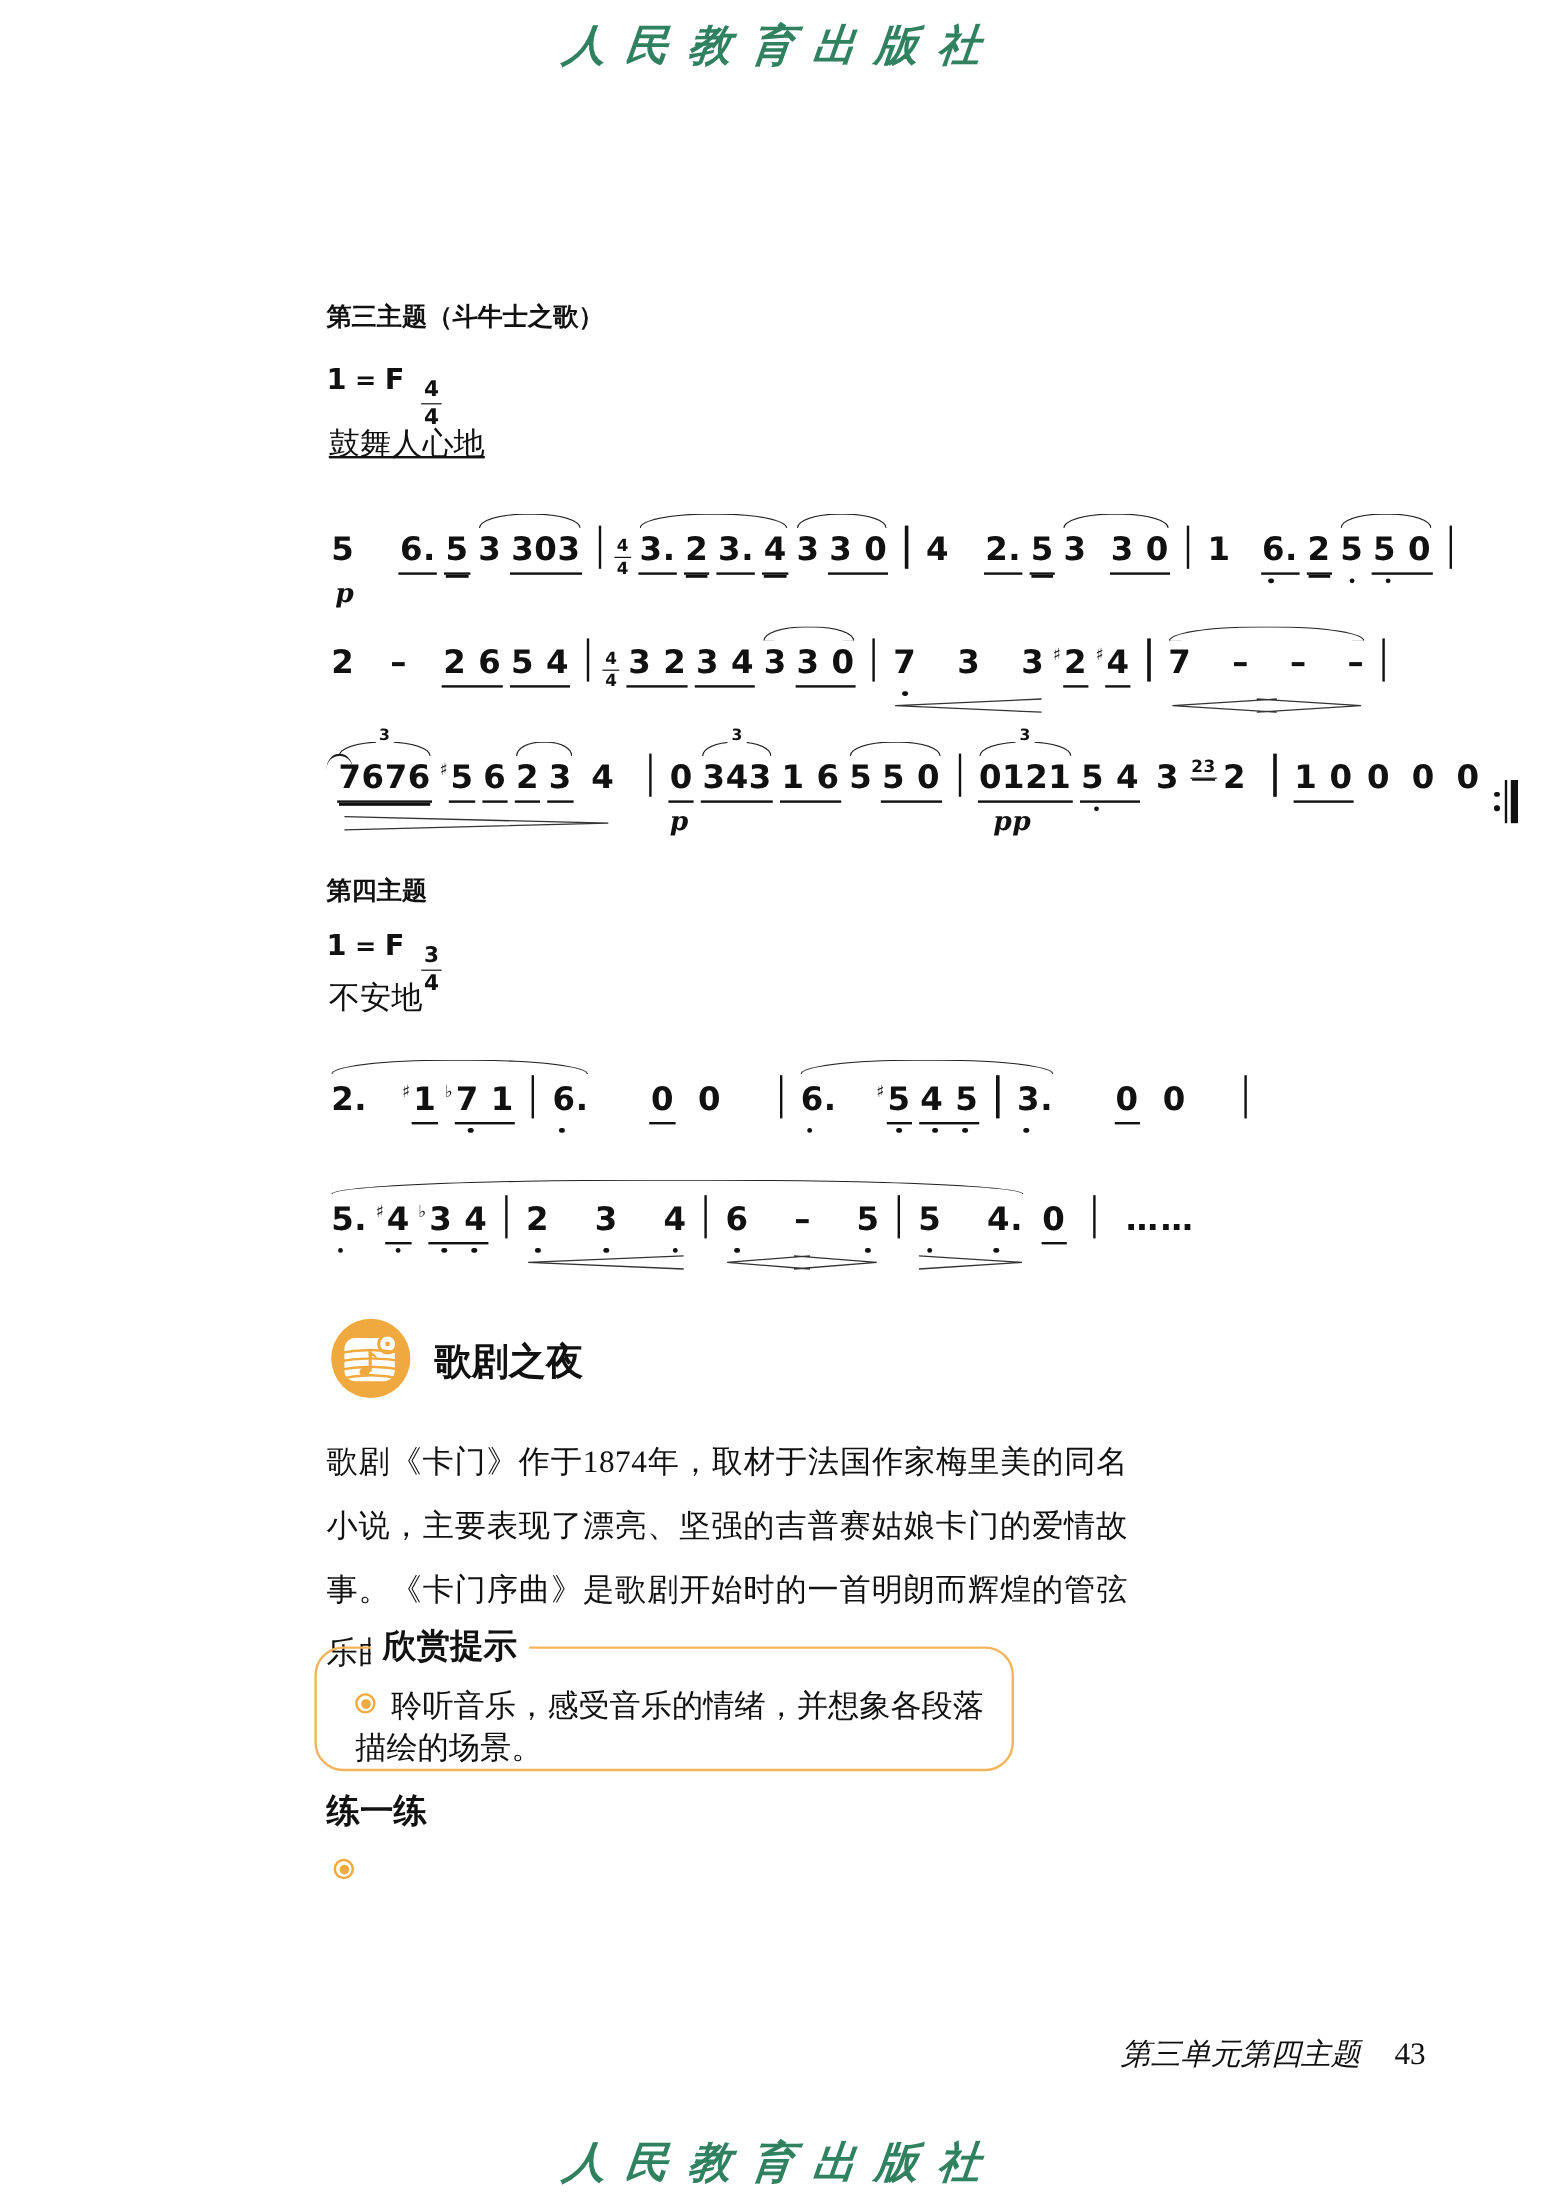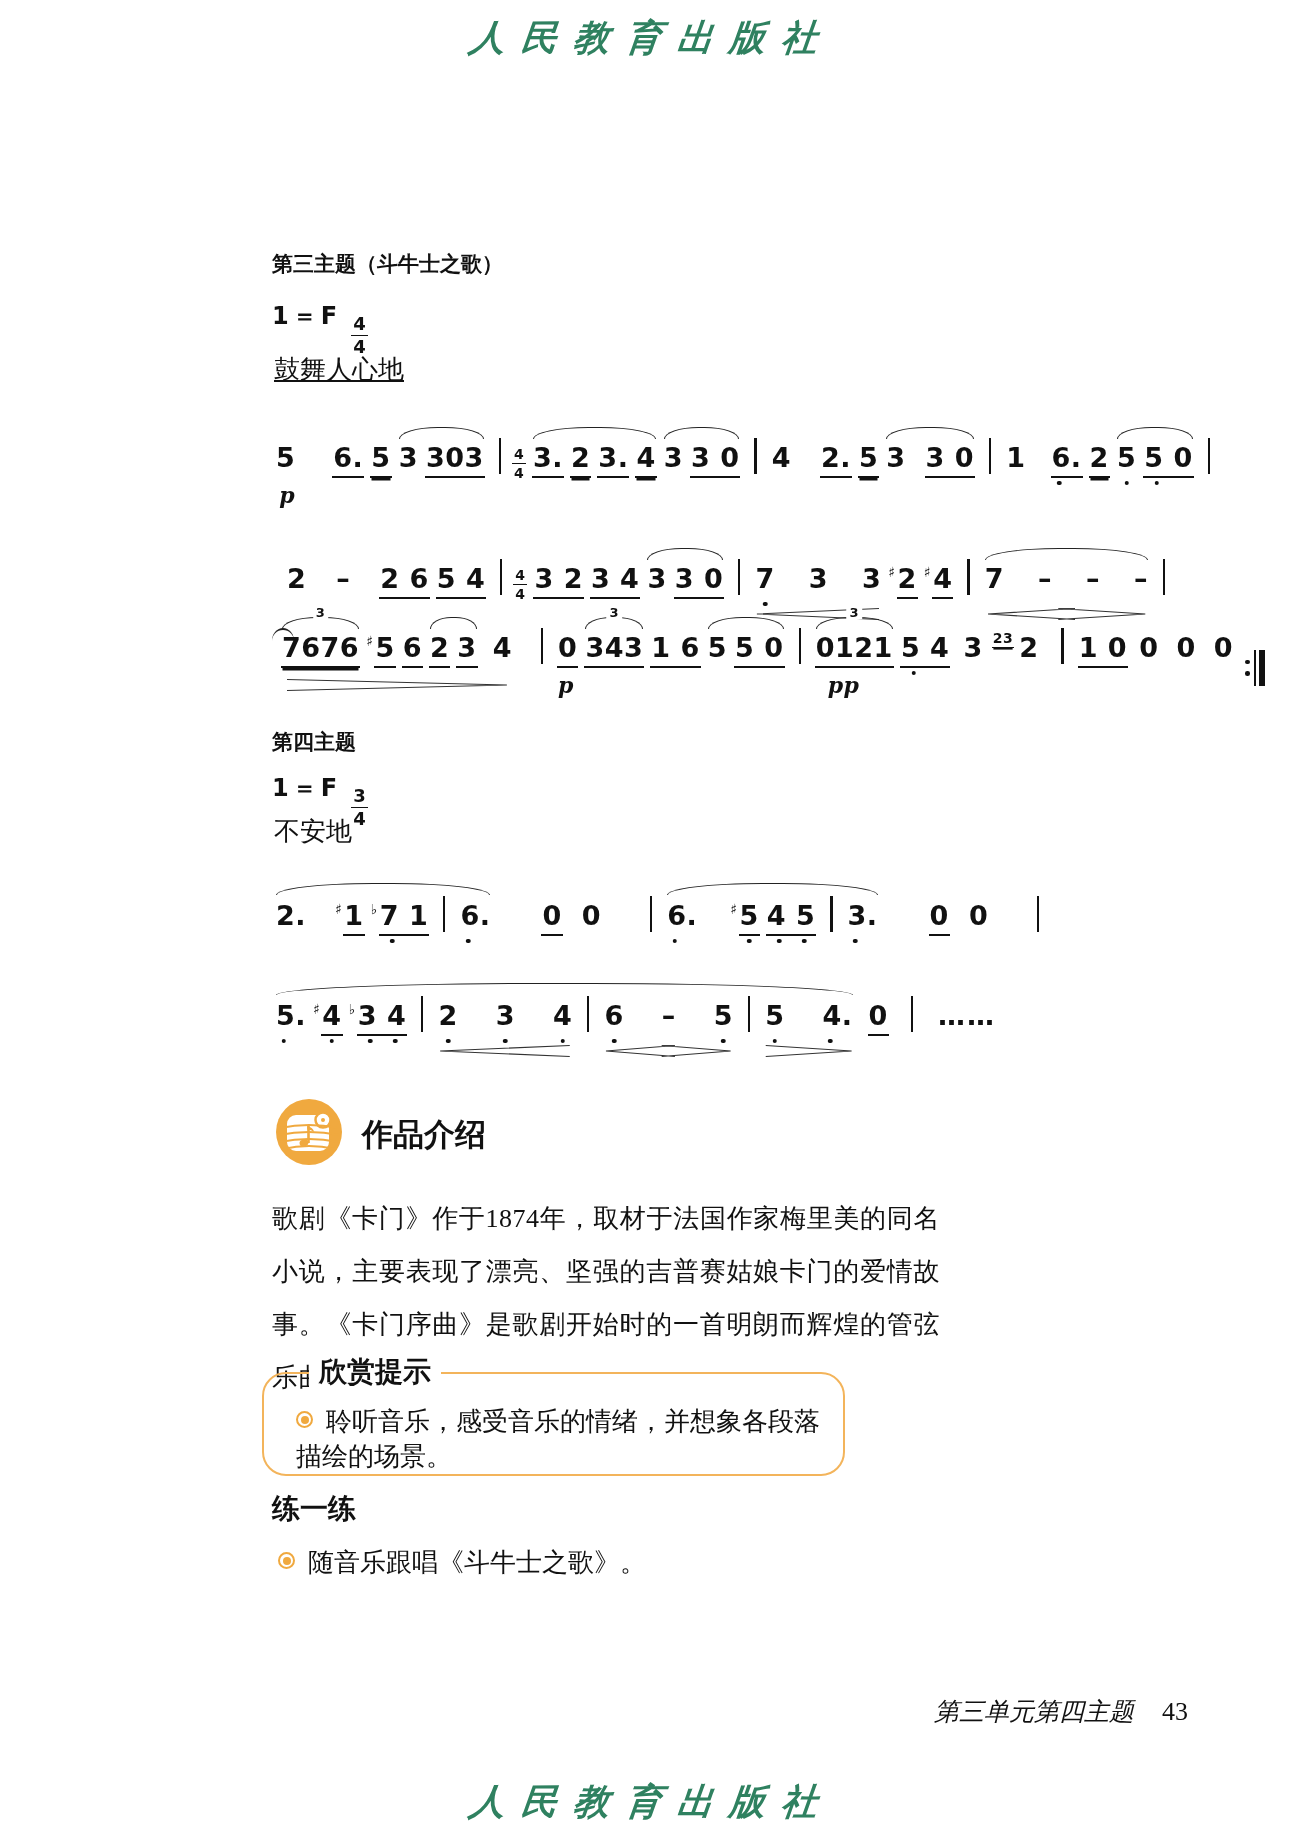--- a/index.html
+++ b/index.html
@@ -102,21 +102,21 @@
     </span>
 </div>
 
 <div class="abs tempo" style="top:352px;left:274px;text-decoration:underline;">鼓舞人心地</div>
 
 <div class="abs music-line" style="top:438px;left:272px;"><span class="n"><span class="t">5</span></span><span class="dyn"><span style="left: -20px;">p</span></span><span class="spc" style="width: 30px;"></span><span class="n"><span class="t u1">6.</span></span><span class="n"><span class="t u2">5</span></span><span class="g slur"><span class="n"><span class="t">3</span></span><span class="n"><span class="t u1">303</span></span></span><span class="bar"></span><span class="ts">
       <span>4</span>
       <span class="sep"></span>
       <span>4</span>
     </span><span class="g slur"><span class="n"><span class="t u1">3.</span></span><span class="n"><span class="t u2">2</span></span><span class="n"><span class="t u1">3.</span></span><span class="n"><span class="t u2">4</span></span></span><span class="g slur"><span class="n"><span class="t">3</span></span><span class="n"><span class="t u1">3 0</span></span></span><span class="bar"></span><span class="n"><span class="t">4</span></span><span class="spc" style="width: 22px;"></span><span class="n"><span class="t u1">2.</span></span><span class="n"><span class="t u2">5</span></span><span class="g slur"><span class="n"><span class="t">3</span></span><span class="spc" style="width: 12px;"></span><span class="n"><span class="t u1">3 0</span></span></span><span class="bar"></span><span class="n"><span class="t">1</span></span><span class="spc" style="width: 18px;"></span><span class="n"><span class="t u1 dl dpl">6.</span></span><span class="n"><span class="t u2">2</span></span><span class="g slur"><span class="n"><span class="t dl">5</span></span><span class="n"><span class="t u1 dl dpl">5 0</span></span></span><span class="bar"></span></div>
-<div class="abs music-line" style="top:532px;left:283px;margin-top:27px;"><span class="n"><span class="t">2</span></span><span class="spc" style="width: 22px;"></span><span class="n"><span class="t">–</span></span><span class="spc" style="width: 22px;"></span><span class="n"><span class="t u1">2 6</span></span><span class="n"><span class="t u1">5 4</span></span><span class="bar"></span><span class="ts">
+<div class="abs music-line" style="top:532px;left:272px;"><span class="n"><span class="t">2</span></span><span class="spc" style="width: 22px;"></span><span class="n"><span class="t">–</span></span><span class="spc" style="width: 22px;"></span><span class="n"><span class="t u1">2 6</span></span><span class="n"><span class="t u1">5 4</span></span><span class="bar"></span><span class="ts">
       <span>4</span>
       <span class="sep"></span>
       <span>4</span>
     </span><span class="n"><span class="t u1">3 2</span></span><span class="n"><span class="t u1">3 4</span></span><span class="g slur"><span class="n"><span class="t">3</span></span><span class="n"><span class="t u1">3 0</span></span></span><span class="bar"></span><span class="g"><span class="n"><span class="t dl">7</span></span><span class="spc" style="width: 26px;"></span><span class="n"><span class="t">3</span></span><span class="spc" style="width: 26px;"></span><span class="n"><span class="t">3</span></span><svg class="hp" viewBox="0 0 100 14" preserveAspectRatio="none">
         <path d="M97,1.5 L3,7 L97,12.5" fill="none" stroke="#333" stroke-width="1.1" vector-effect="non-scaling-stroke"></path>
       </svg></span><span class="n"><span class="acc">♯</span><span class="t u1">2</span></span><span class="n"><span class="acc">♯</span><span class="t u1">4</span></span><span class="bar"></span><span class="g slur"><span class="n"><span class="t">7</span></span><span class="spc" style="width: 26px;"></span><span class="n"><span class="t">–</span></span><span class="spc" style="width: 26px;"></span><span class="n"><span class="t">–</span></span><span class="spc" style="width: 26px;"></span><span class="n"><span class="t">–</span></span><svg class="hp" viewBox="0 0 100 14" preserveAspectRatio="none">
         <path d="M55,1.5 L3,7 L55,12.5 M45,1.5 L97,7 L45,12.5" fill="none" stroke="#333" stroke-width="1.1" vector-effect="non-scaling-stroke"></path>
       </svg></span><span class="bar"></span></div>
 <div class="abs music-line" style="top:628px;left:272px;"><span class="tie"></span><span class="g"><span class="g slur"><span class="n"><span class="t u2">7676</span></span><span class="tri3">3</span></span><span class="n"><span class="acc">♯</span><span class="t u1">5</span></span><span class="n"><span class="t u1">6</span></span><span class="g slur"><span class="n"><span class="t u1">2</span></span><span class="n"><span class="t u1">3</span></span></span><span class="spc" style="width: 8px;"></span><span class="n"><span class="t">4</span></span><svg class="hp" viewBox="0 0 100 14" preserveAspectRatio="none">
         <path d="M3,1.5 L97,7 L3,12.5" fill="none" stroke="#333" stroke-width="1.1" vector-effect="non-scaling-stroke"></path>
@@ -162,33 +162,33 @@
       <path d="M5,44 Q34,38 63,44"></path>
       <path d="M8,51 Q34,45 60,51"></path>
     </g>
     <g fill="#f0a93f">
       <ellipse cx="29" cy="45" rx="4.5" ry="3.5" transform="rotate(-15 29 45)"></ellipse>
       <rect x="32.2" y="28" width="2.6" height="17"></rect>
       <path d="M32.2,28 q6,1.5 7,6 q-3,-2.5 -7,-2.5 z"></path>
     </g>
   </svg>
 </div>
-<div class="abs h-intro" style="top:1114px;left:362px;">作品介绍</div>
+<div class="abs h-intro" style="top:1114px;left:362px;">歌剧之夜</div>
 
 <div class="abs para" style="top:1192px;left:272px;">歌剧《卡门》作于1874年，取材于法国作家梅里美的同名小说，主要表现了漂亮、坚强的吉普赛姑娘卡门的爱情故事。《卡门序曲》是歌剧开始时的一首明朗而辉煌的管弦乐曲。</div>
 
 <div class="abs tips">
   <span class="tips-title">欣赏提示</span>
   <div class="item">
     <span class="bullet"></span><span>聆听音乐，感受音乐的情绪，并想象各段落描绘的场景。</span>
   </div>
 </div>
 
 <div class="abs h-bold" style="top:1490px;left:272px;font-size:28px;">练一练</div>
 <div class="abs item" style="top:1545px;left:278px;">
-  <span class="bullet"></span><span>随音乐跟唱《斗牛士之歌》。</span>
+  <span class="bullet"></span>
 </div>
 
 <div class="abs footer">
   <span class="f-unit">第三单元</span><span class="f-title">第四主题</span><span class="f-page">43</span>
 </div>
 
 <div class="abs logo" style="top:1778px;">人民教育出版社</div>
 
 </body></html>

